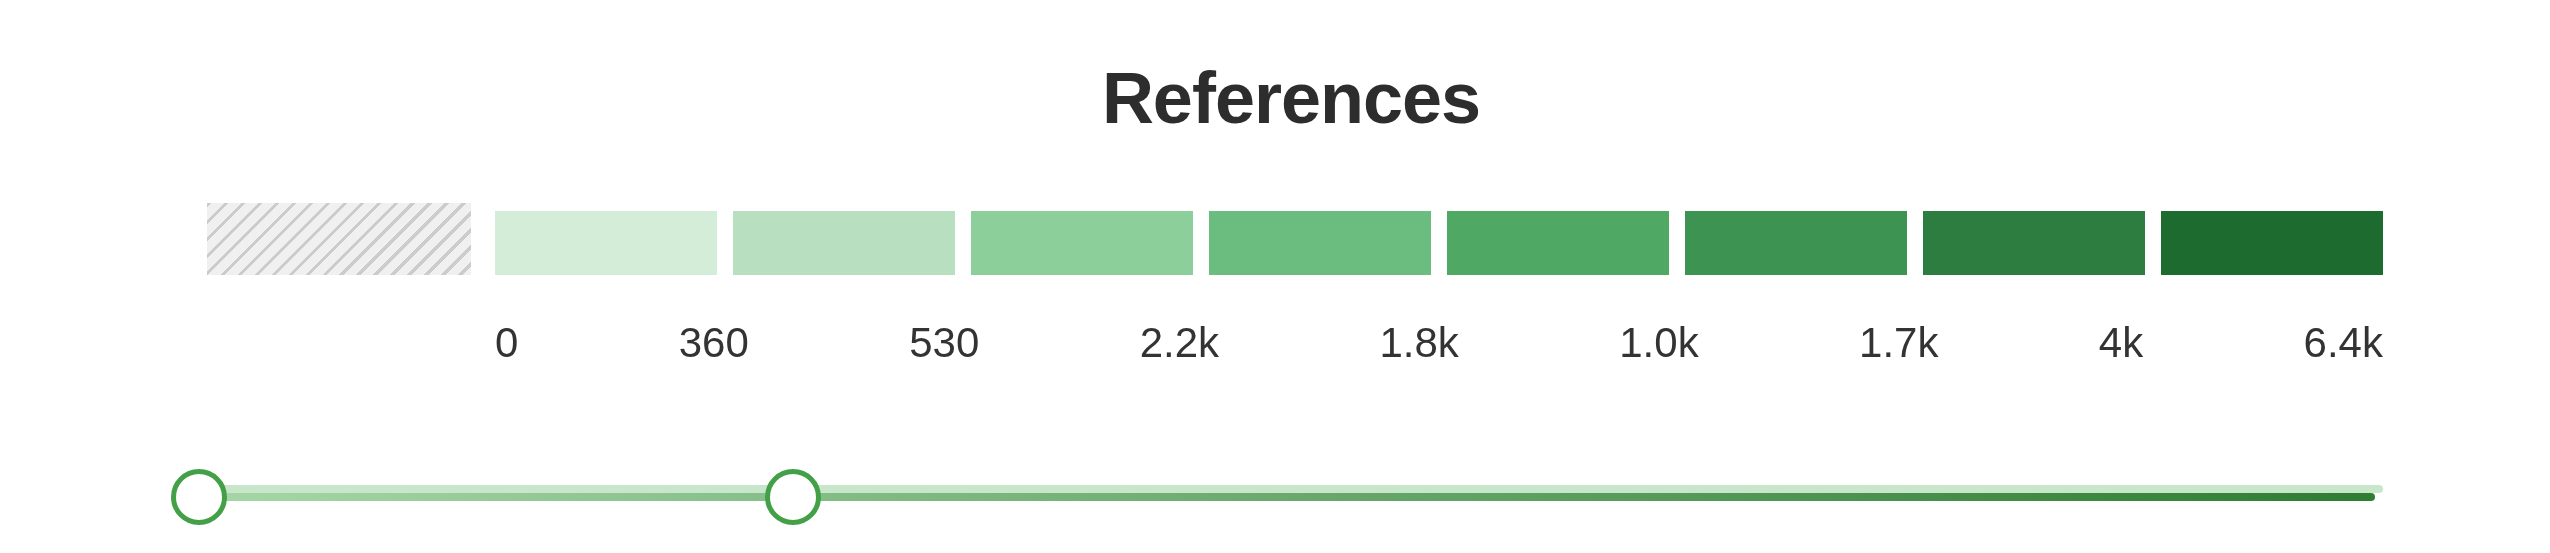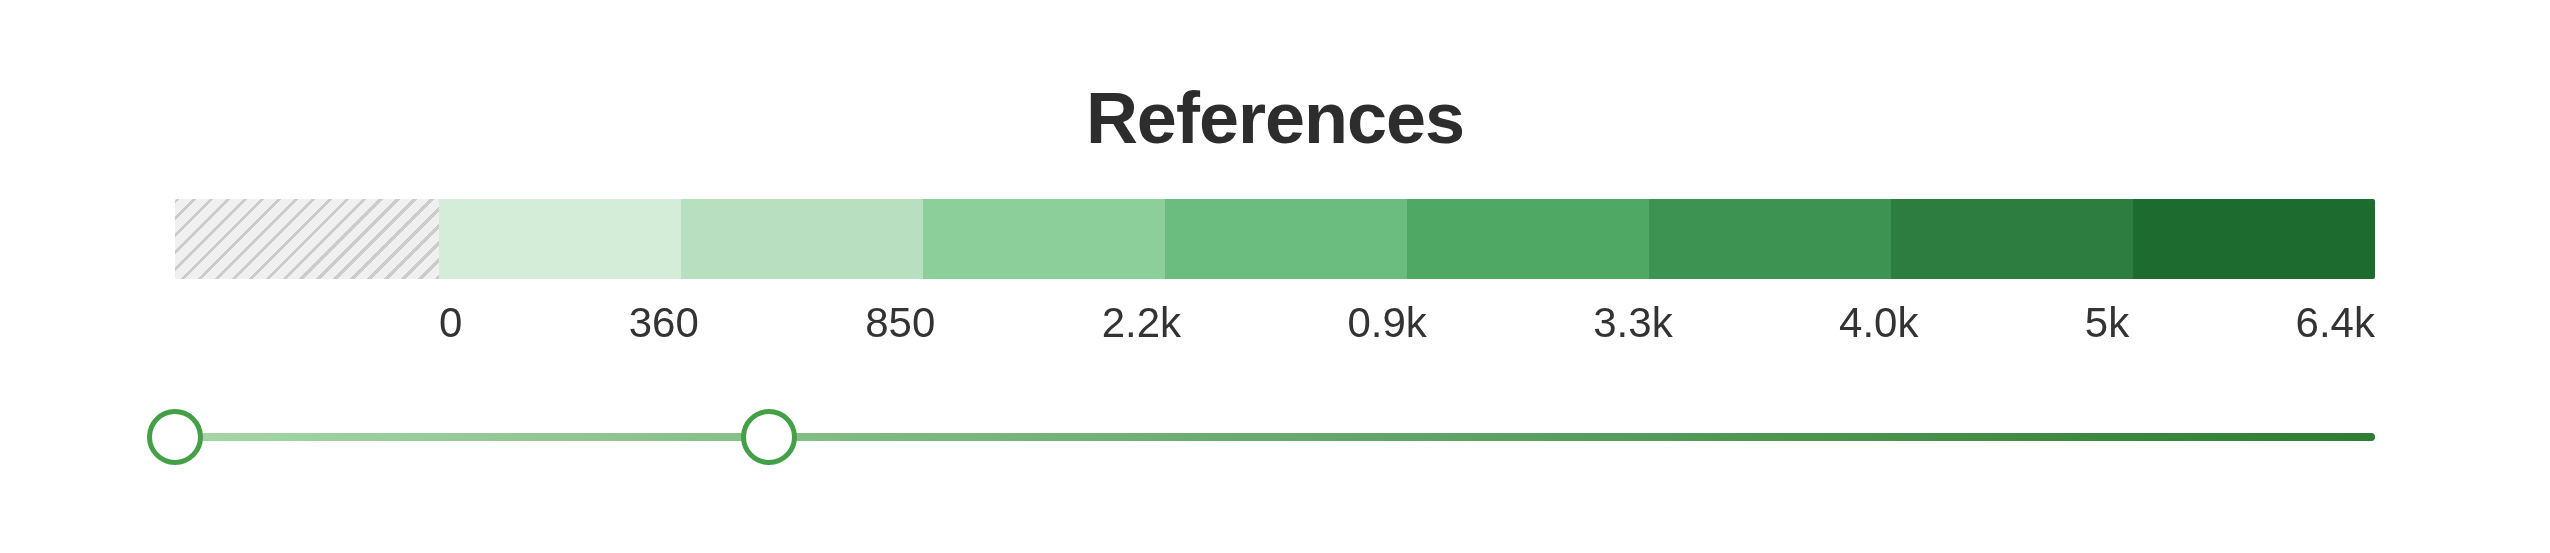--- a/index.html
+++ b/index.html
@@ -1,15 +1,15 @@
 <!DOCTYPE html>
 <html><head>
   <meta charset="utf-8">
   <style>
-    * { margin: 0; padding: 0; box-sizing: border-box; }
+    * { margin: 8px; padding: 0; box-sizing: border-box; }
 
     body {
       width: 2550px;
       height: 553px;
       background: #ffffff;
       font-family: -apple-system, BlinkMacSystemFont, 'Segoe UI', sans-serif;
       display: flex;
       align-items: center;
       justify-content: center;
     }
@@ -164,26 +164,26 @@
         <div class="color-seg" style="background:#2e7d40;"></div>
         <div class="color-seg" style="background:#1e6b30;"></div>
       </div>
     </div>
 
     <div class="labels-row">
       <div class="label-spacer"></div>
       <div class="labels-inner">
         <span class="label-item">0</span>
         <span class="label-item">360</span>
-        <span class="label-item">850</span>
+        <span class="label-item">530</span>
         <span class="label-item">2.2k</span>
-        <span class="label-item">0.9k</span>
-        <span class="label-item">3.3k</span>
-        <span class="label-item">4.0k</span>
-        <span class="label-item">5k</span>
+        <span class="label-item">1.8k</span>
+        <span class="label-item">1.0k</span>
+        <span class="label-item">1.7k</span>
+        <span class="label-item">4k</span>
         <span class="label-item">6.4k</span>
       </div>
     </div>
   </div>
 
   <div class="slider-section">
     <div class="track-bg">
       <div class="track-active"></div>
     </div>
     <div class="slider-thumb thumb-left"></div>

